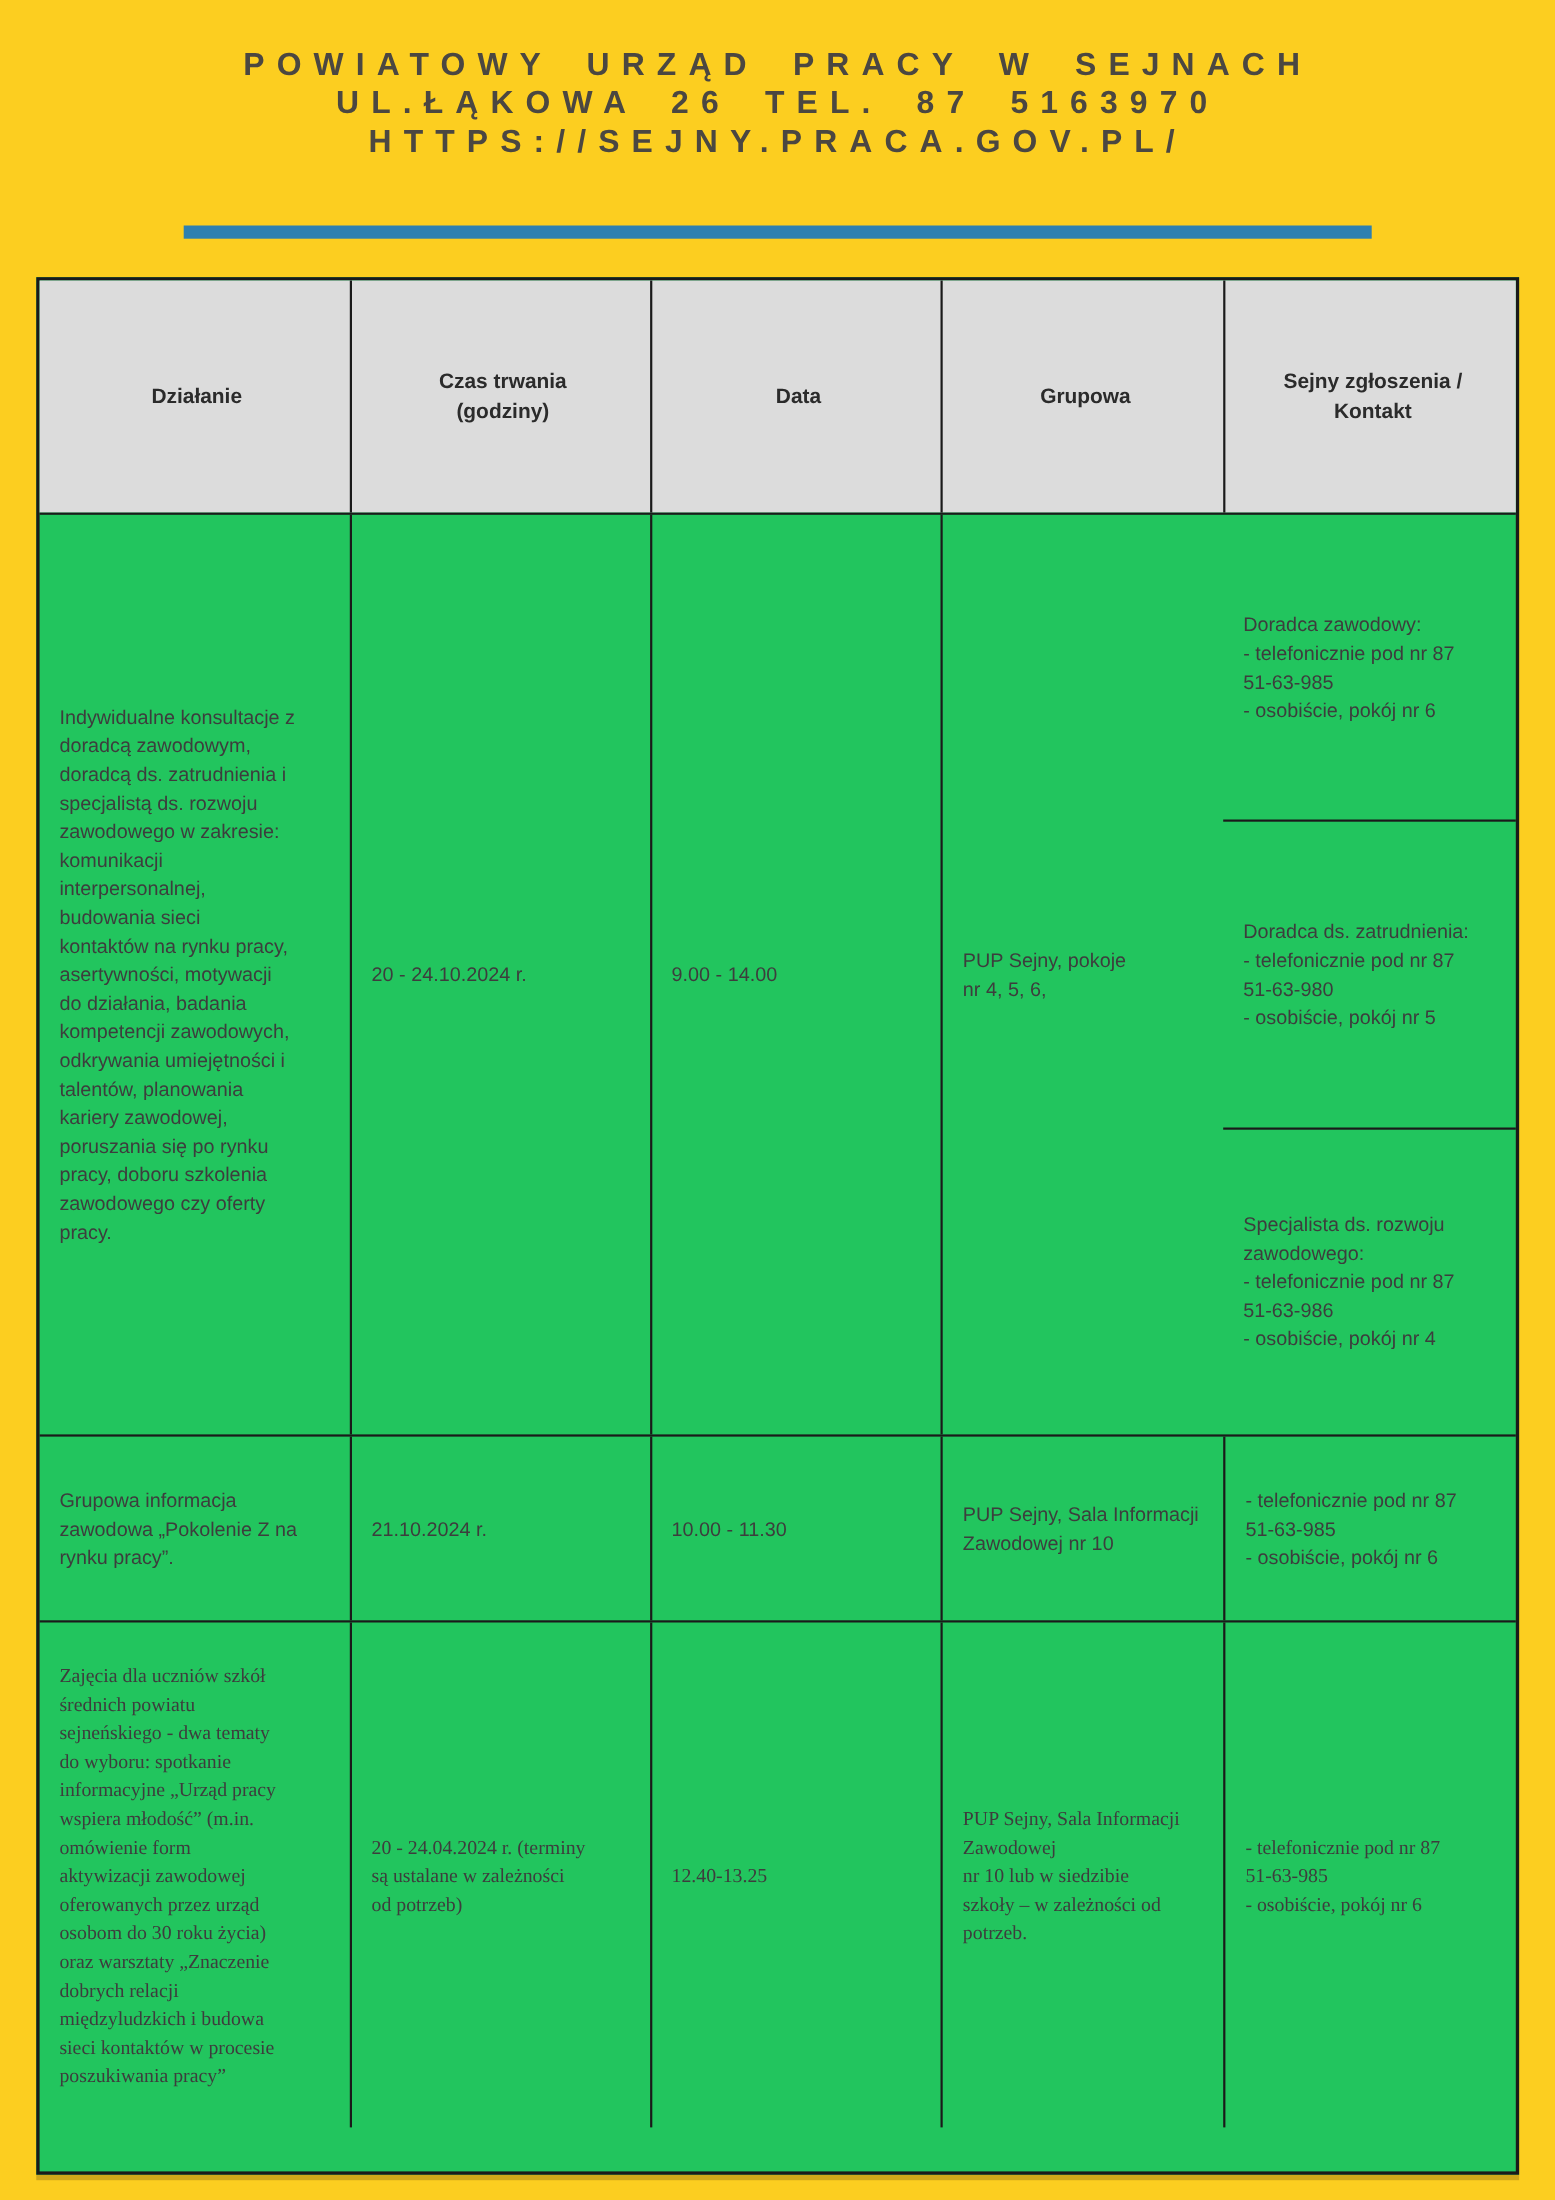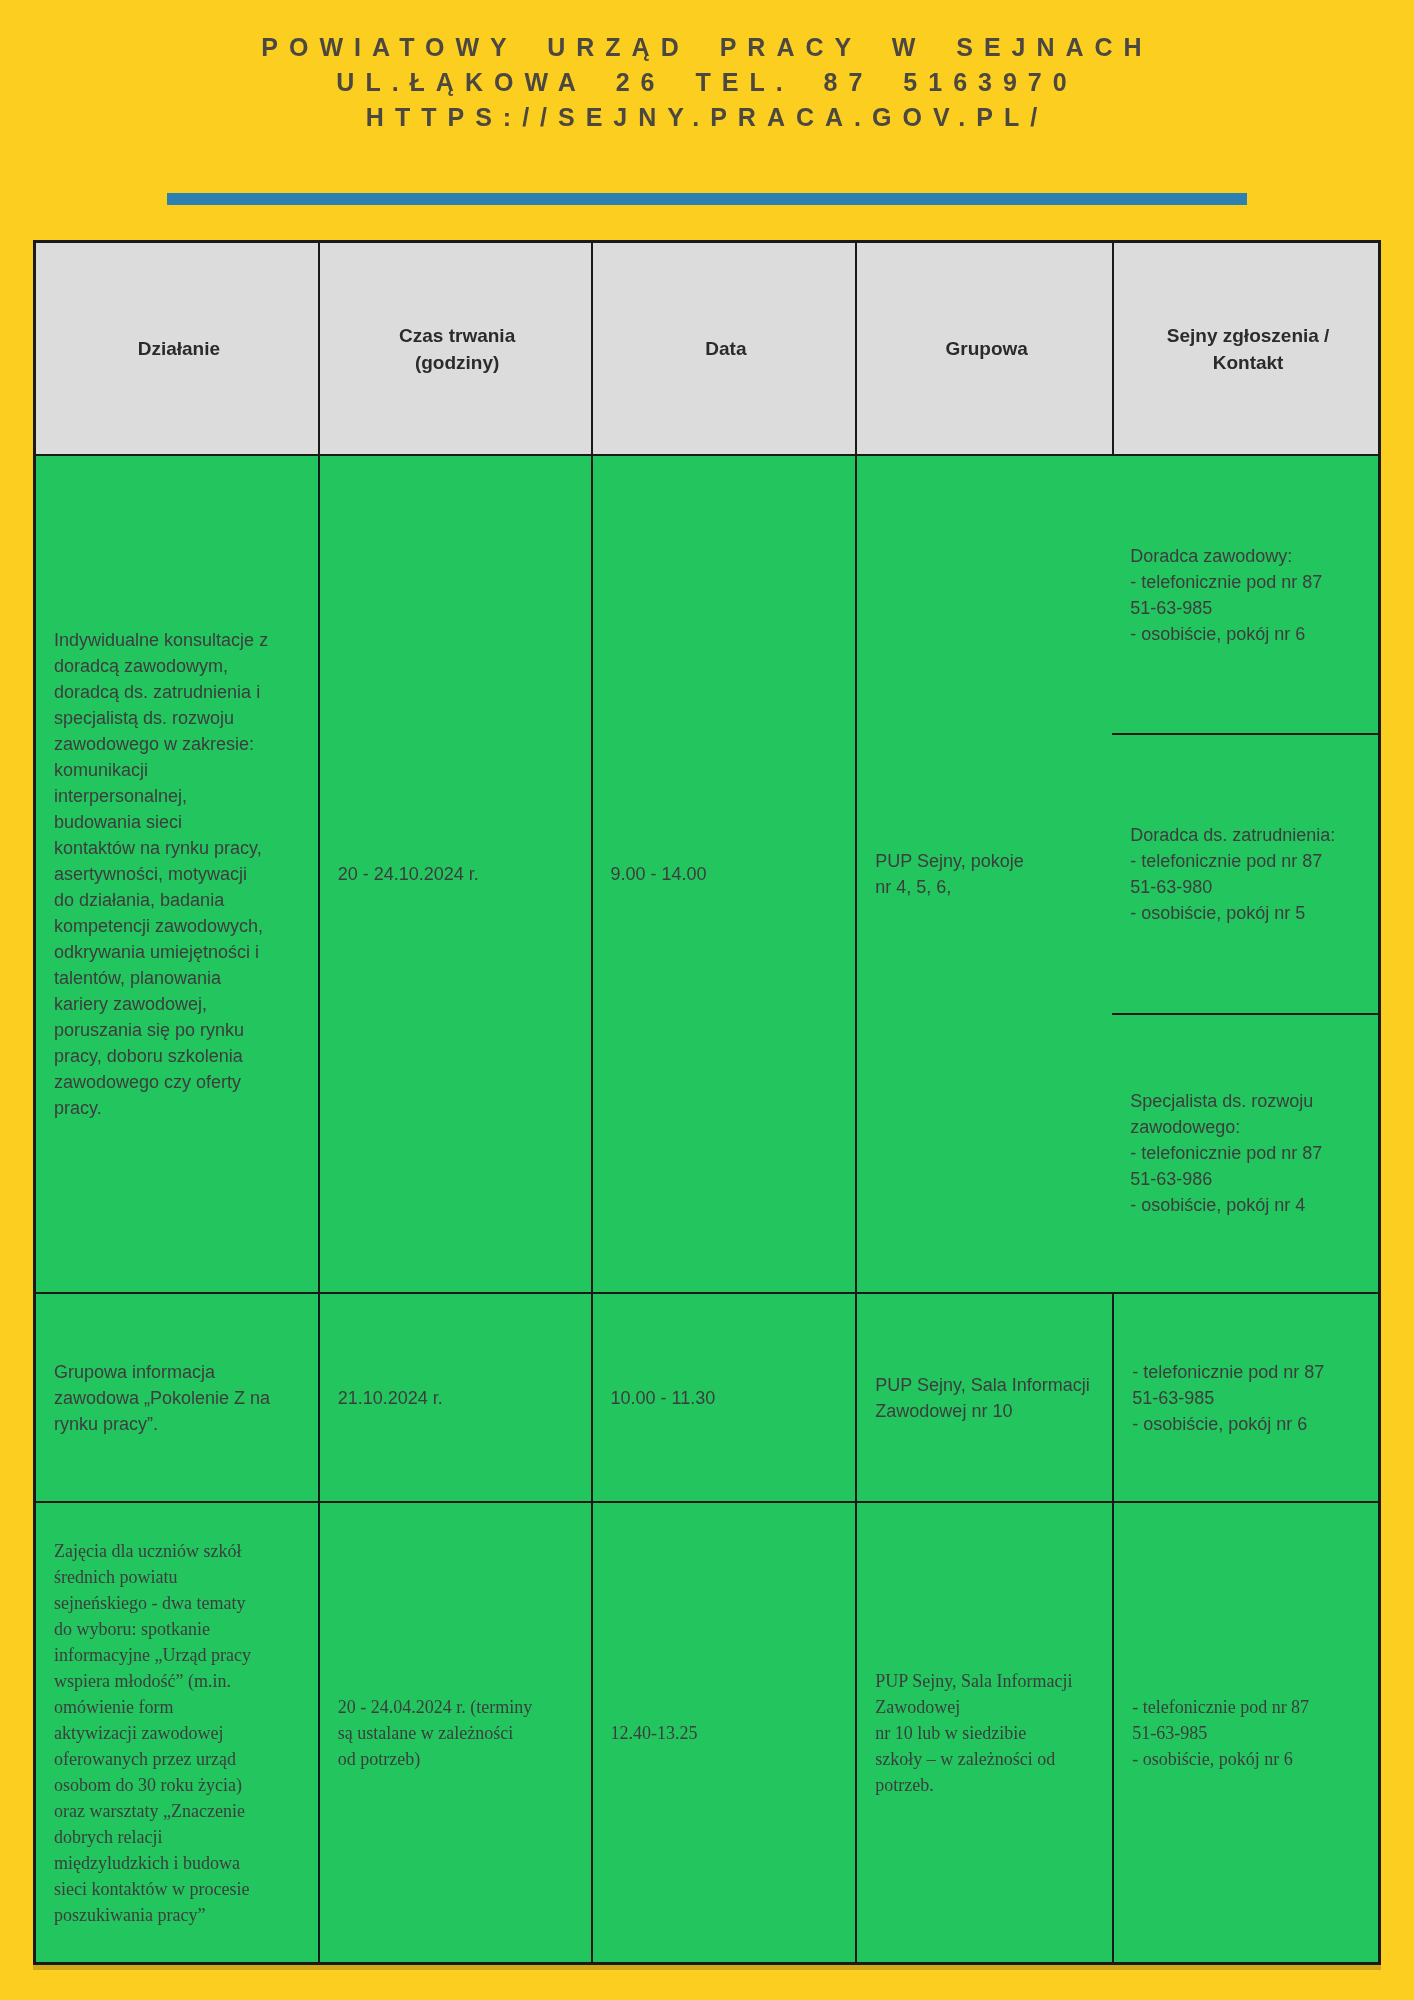--- a/index.html
+++ b/index.html
@@ -11,25 +11,25 @@
     --text-col:#3D3D3D;
   }
   html,body{margin:0;padding:0;}
   body{
     width:1414px;height:2000px;
     background:var(--bg);
     font-family:"Liberation Sans","DejaVu Sans",sans-serif;
     color:var(--text-col);
   }
   .title-block{
-    padding-top:30px;
+    padding-top:42px;
     text-align:center;
     color:var(--title-col);
     font-weight:bold;
-    font-size:25px;
+    font-size:29px;
     line-height:35px;
     letter-spacing:11px;
     word-spacing:12px;
     white-space:nowrap;
   }
   .divider{
     width:1080px;height:12px;
     margin:58px auto 0 auto;
     background:var(--divider);
   }
@@ -44,21 +44,21 @@
     font-size:18px;line-height:26px;
   }
   .trow{
     box-sizing:border-box;
     display:grid;
     grid-template-columns:283fr 274fr 266fr 258fr 267fr;
     width:100%;
   }
   .trow.head{height:211px;background:var(--head-bg);}
   .trow.r1{height:838px;border-top:2px solid var(--border);}
-  .trow.r2{height:209px;border-top:2px solid var(--border);}
+  .trow.r2{height:169px;border-top:2px solid var(--border);}
   .trow.r3{height:461px;border-top:2px solid var(--border);font-family:Liberation Serif, serif;}
   .cell{
     box-sizing:border-box;
     display:flex;align-items:center;
     padding:12px 14px 12px 18px;
     white-space:pre-line;
     overflow:hidden;
   }
   .cell + .cell, .stack + .stack, .cell.bl{border-left:2px solid var(--border);}
   .head .cell{

